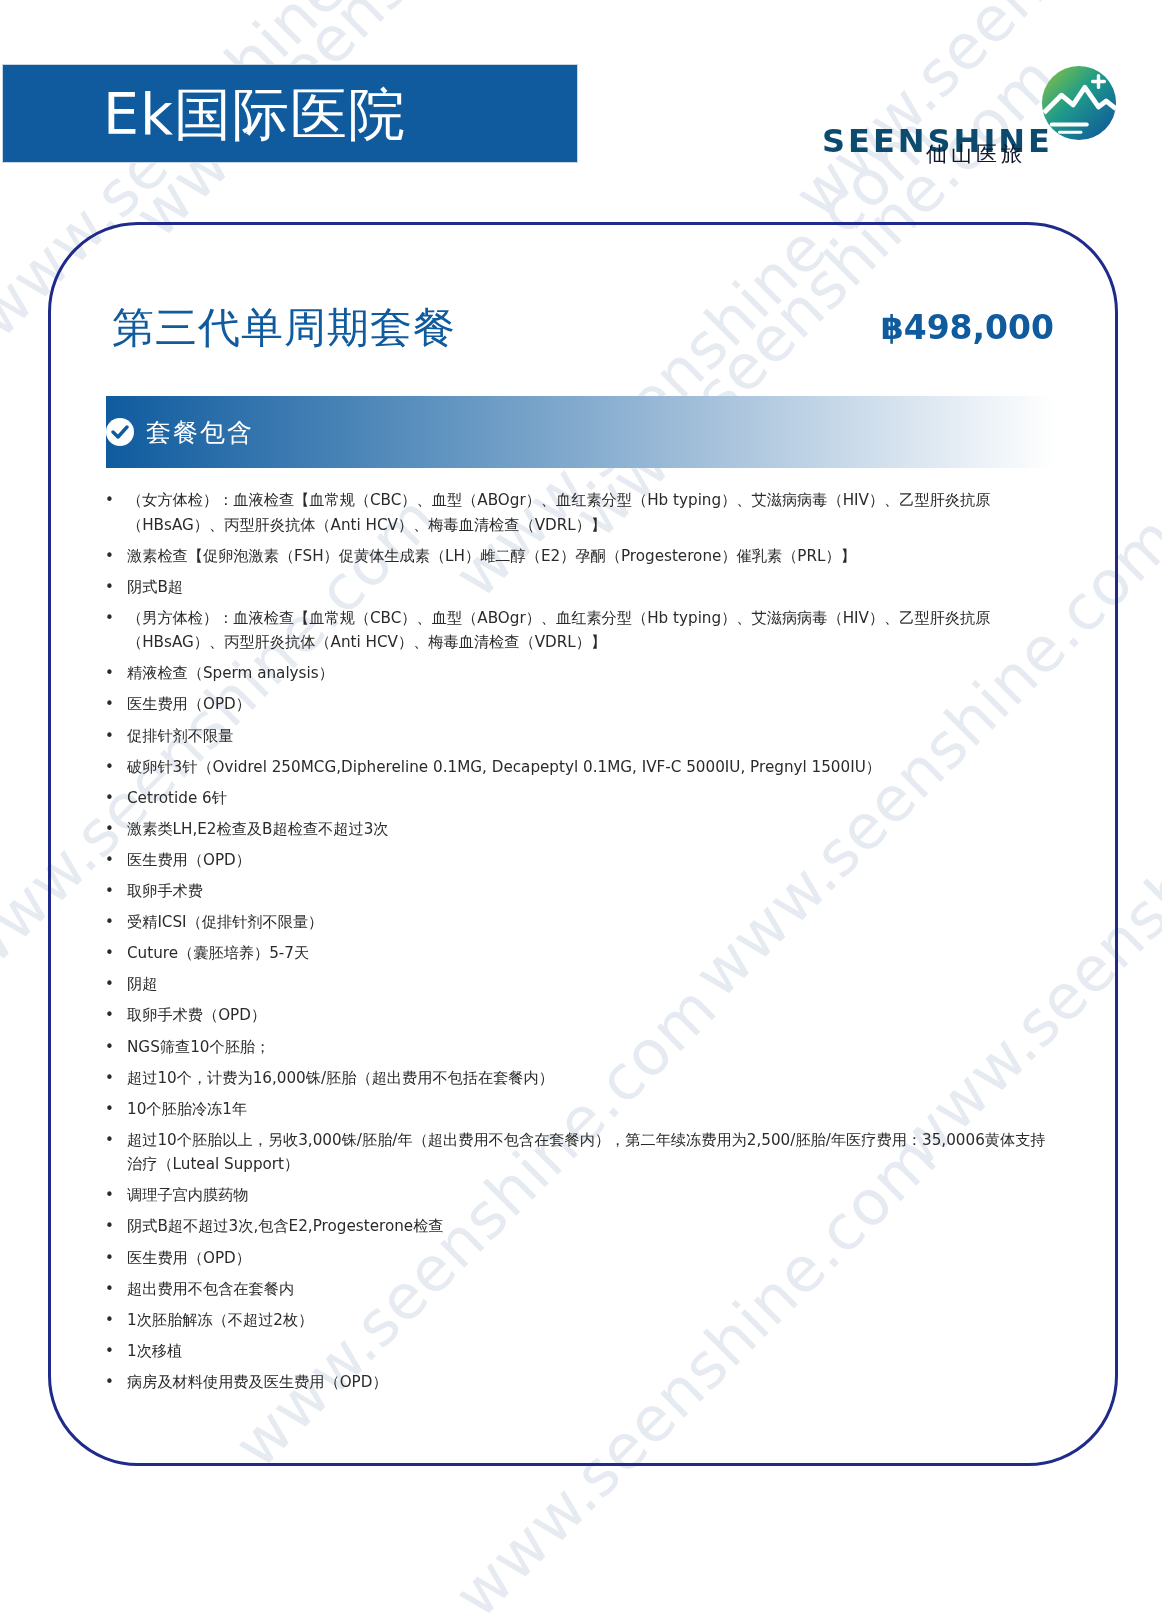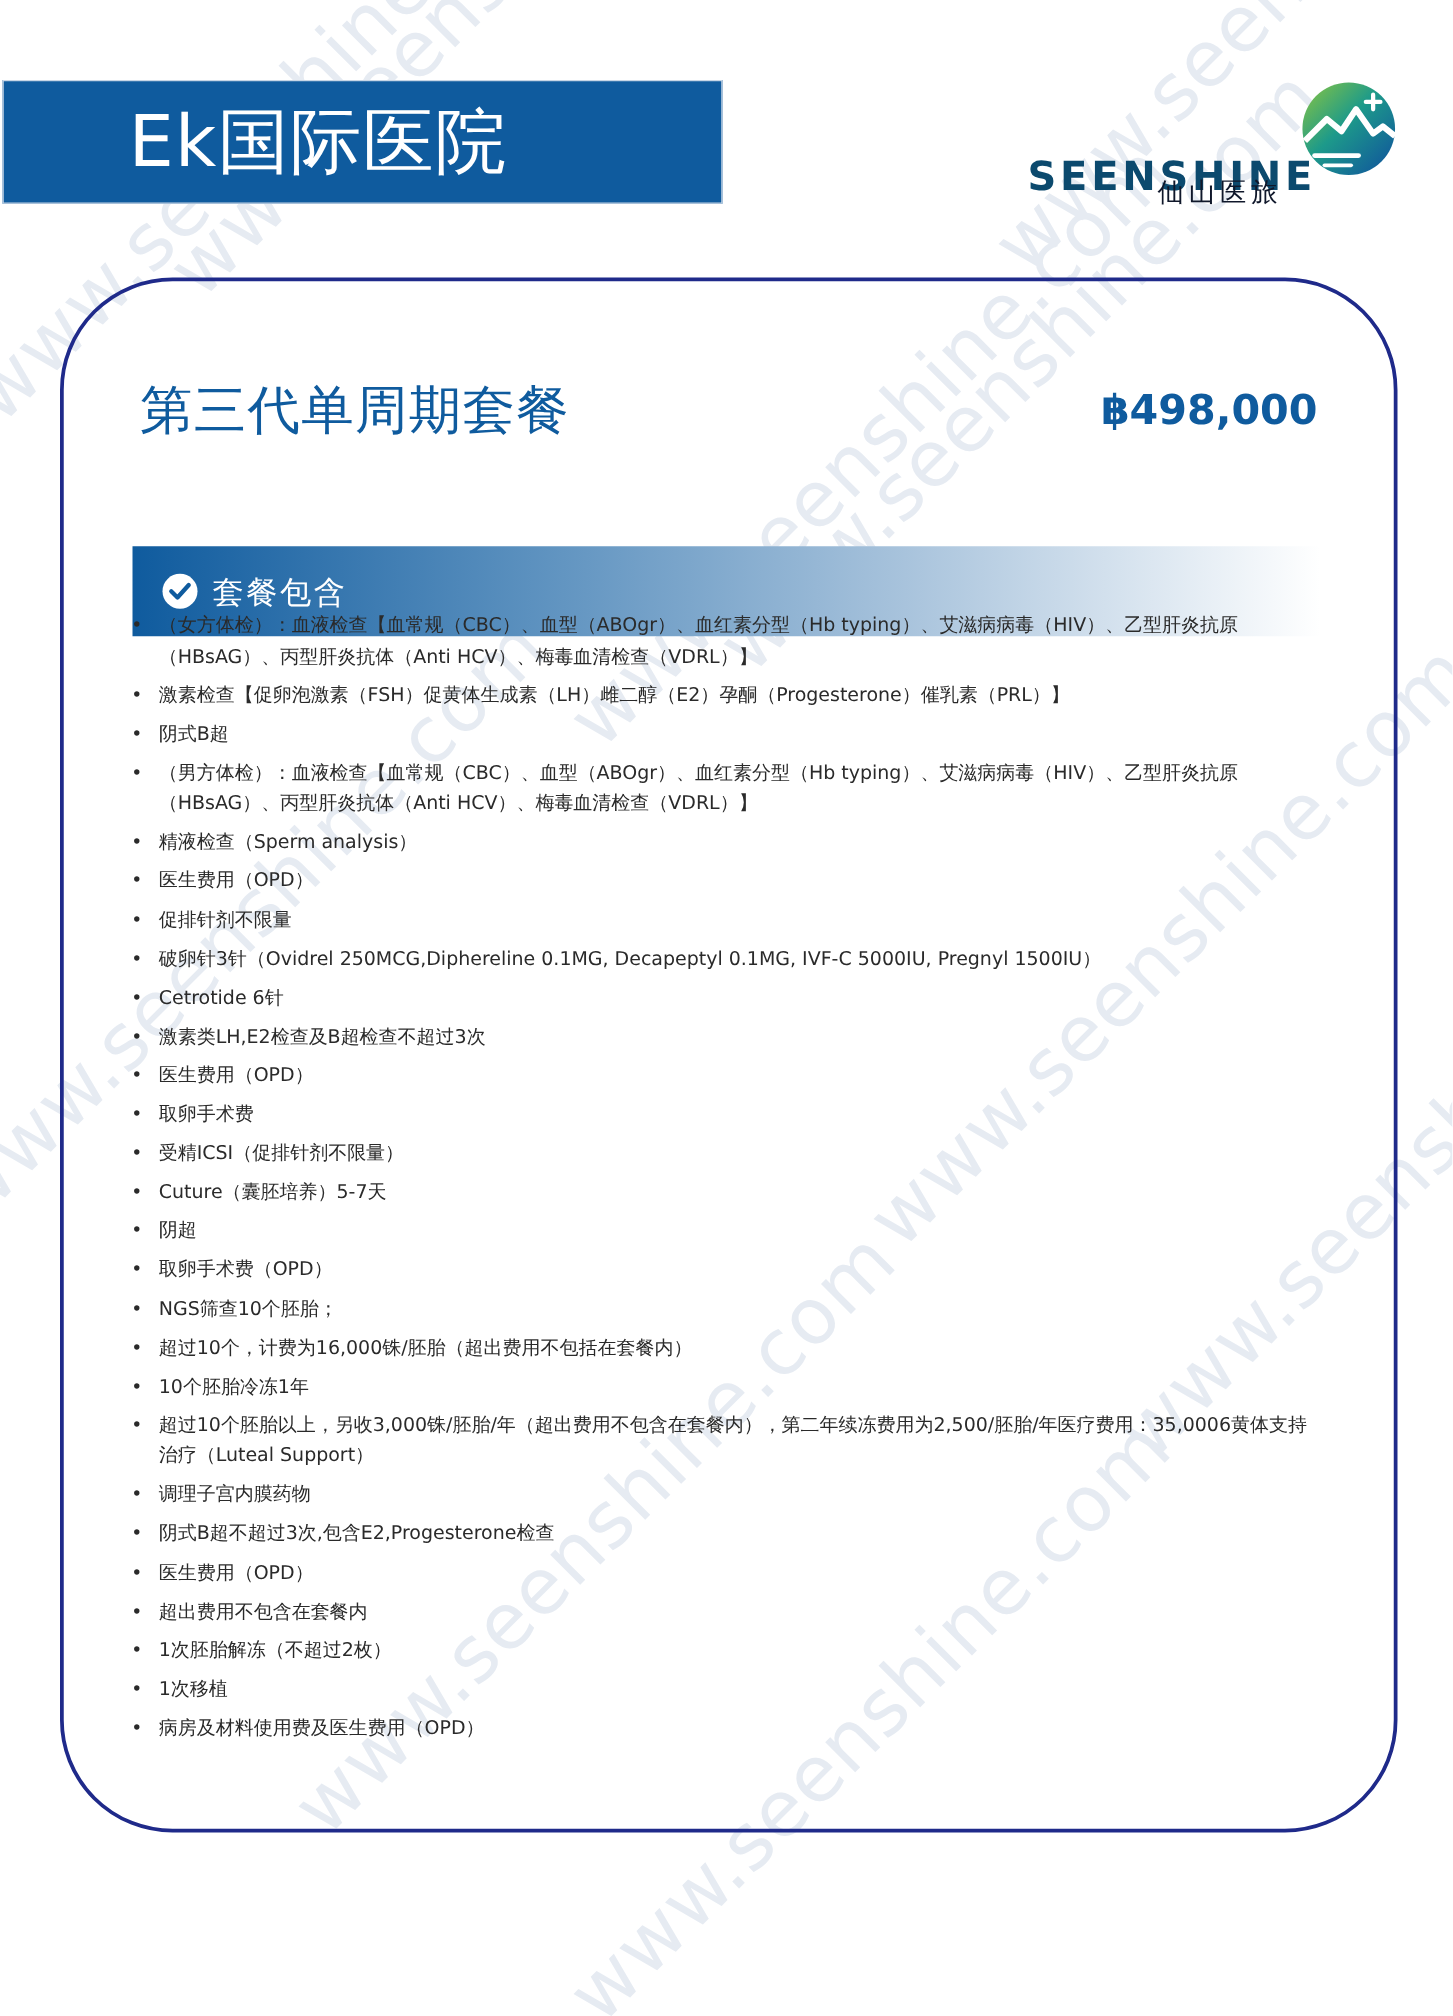--- a/index.html
+++ b/index.html
@@ -126,22 +126,20 @@
     .section-bar {
       position: absolute;
       left: 106px;
       top: 396px;
       width: 950px;
       height: 72px;
       background: linear-gradient(to right, #0f5b9e 0%, #5f93c0 35%, #a8c3dc 65%, #ffffff 100%);
       z-index: 2;
       display: flex;
       align-items: center;
-      padding-left: 24px;
-      margin-top: 41px;
     }
     .check-icon {
       width: 28px;
       height: 28px;
       border-radius: 50%;
       background: #ffffff;
       display: flex;
       align-items: center;
       justify-content: center;
       margin-right: 12px;

